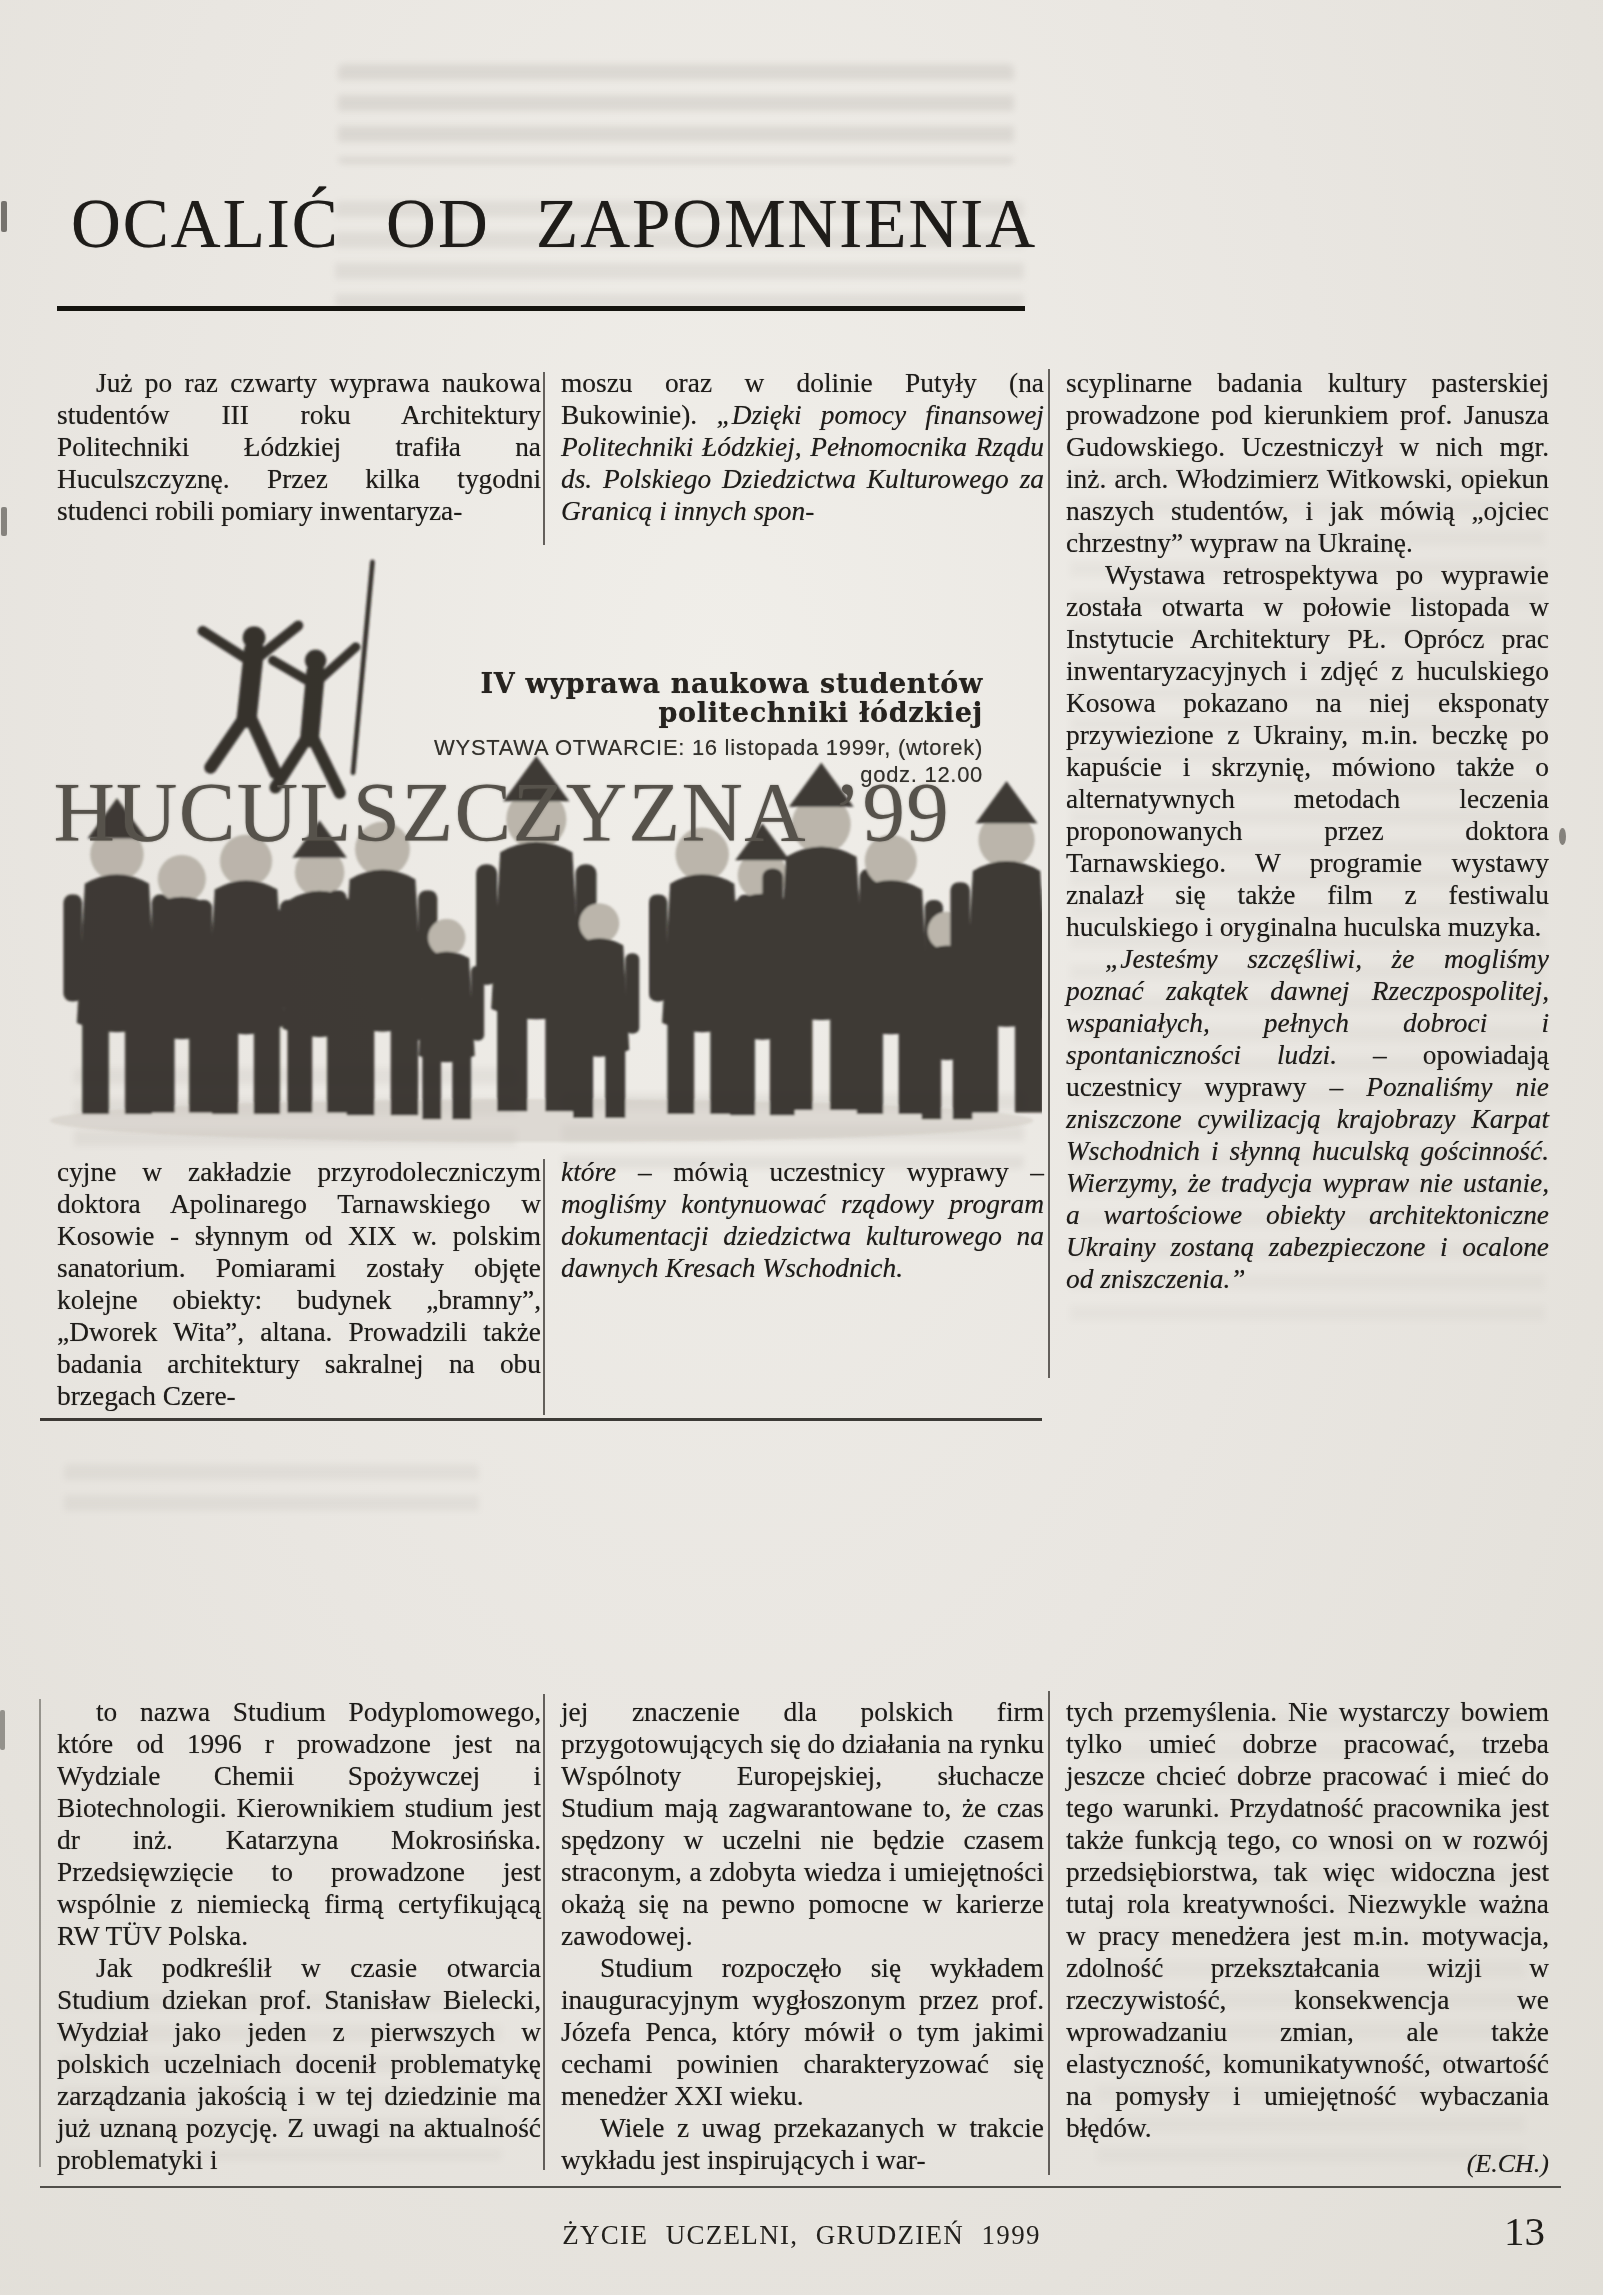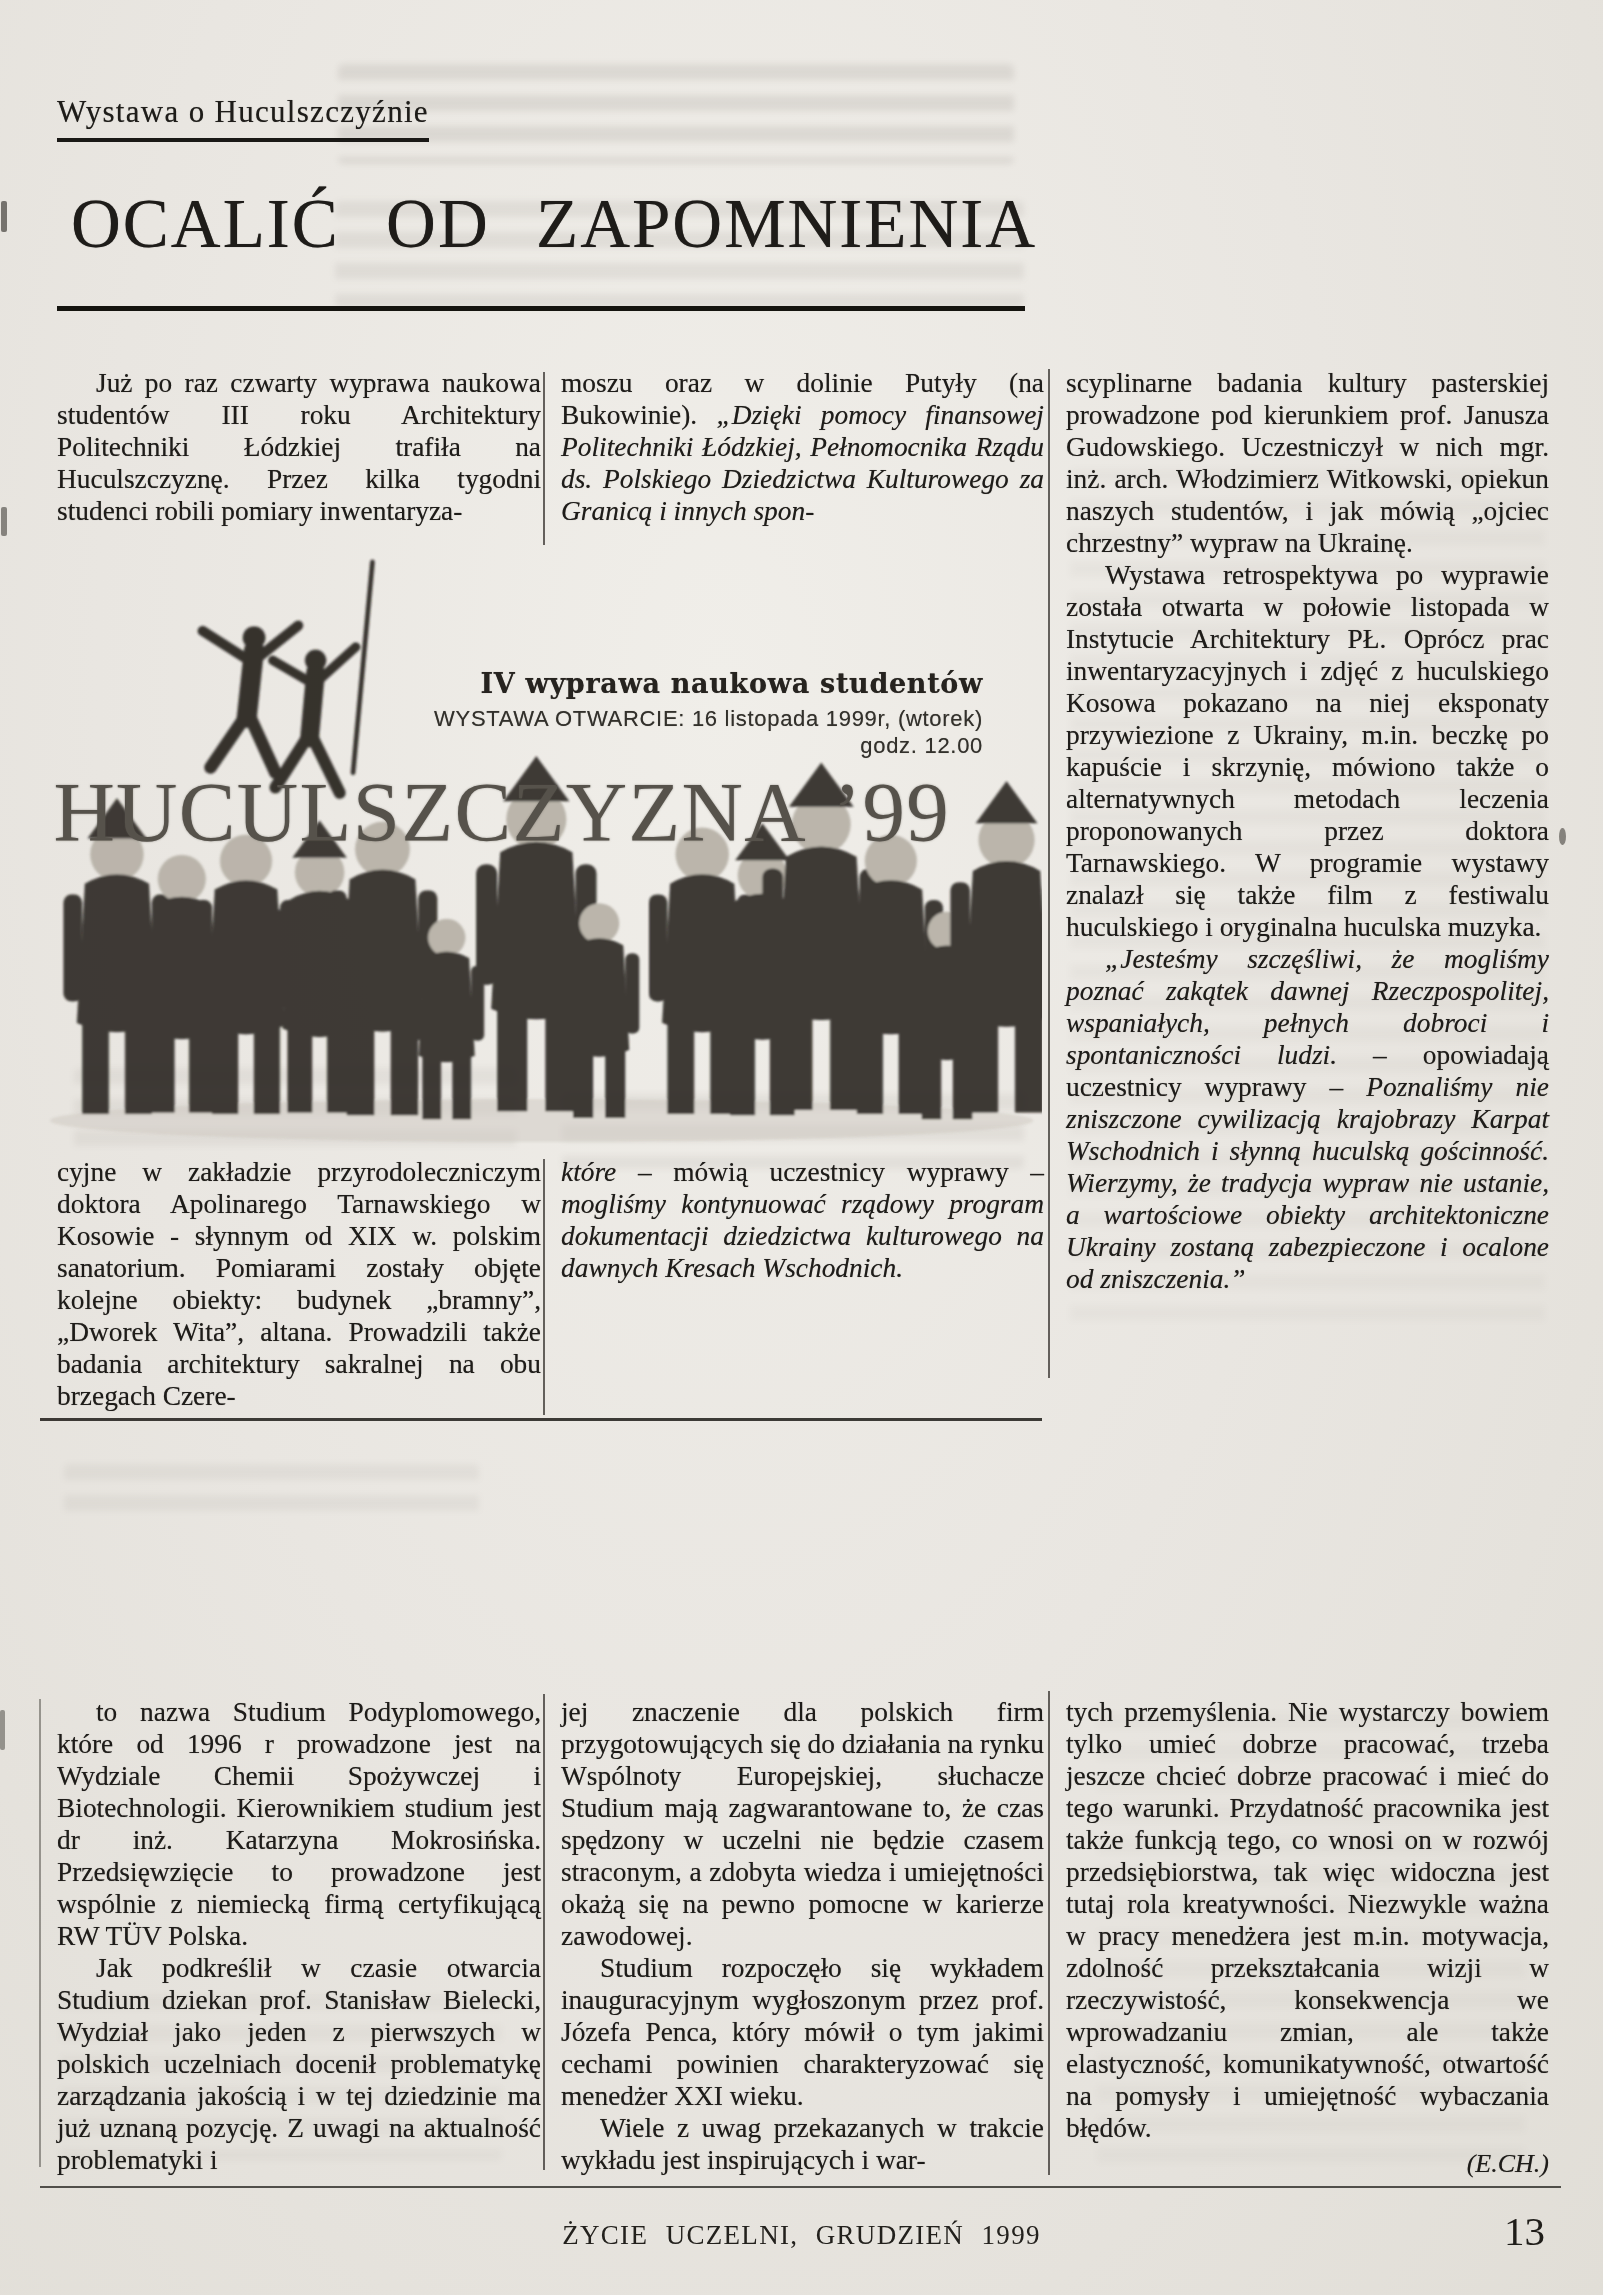--- a/index.html
+++ b/index.html
@@ -84,21 +84,20 @@
   <div class="ghost" style="left:562px; top:1094px; width:462px; height:75px; opacity:.30;"></div>
   <div class="ghost" style="left:74px; top:1068px; width:442px; height:87px; opacity:.28;"></div>
   <div class="ghost" style="left:64px; top:1464px; width:415px; height:56px; opacity:.26;"></div>
   <div class="ghost" style="left:1097px; top:1713px; width:428px; height:455px; opacity:.13;"></div>
   <div class="ghost" style="left:60px;  top:1994px; width:442px; height:167px; opacity:.16;"></div>
   <div class="speck" style="left:1.3px; top:201px; width:6px; height:31px; opacity:.7;"></div>
   <div class="speck" style="left:1.3px; top:507px; width:6px; height:29px; opacity:.6;"></div>
   <div class="speck" style="left:1559px; top:828px; width:6.7px; height:17.4px; opacity:.6; border-radius:50%;"></div>
   <div class="speck" style="left:0px; top:1710px; width:4.7px; height:40px; opacity:.5;"></div>
 
-  <div class="kicker">Wystawa o Huculszczyźnie</div>
   <h1 class="headline1">OCALIĆ OD ZAPOMNIENIA</h1>
   <div class="rule-headline"></div>
 
   <div class="col a1c1t">
     <p>Już po raz czwarty wyprawa naukowa studentów III roku Architektury Politechniki Łódzkiej trafiła na Huculszczyznę. Przez kilka tygodni studenci robili pomiary inwentaryza-</p>
   </div>
   <div class="col a1c2t">
     <p class="ni"><span>moszu oraz w dolinie Putyły (na Bukowinie). </span><em>„Dzięki pomocy finansowej Politechniki Łódzkiej, Pełnomocnika Rządu ds. Polskiego Dziedzictwa Kulturowego za Granicą i innych spon-</em></p>
   </div>
   <div class="col a1c3">
@@ -152,20 +151,21 @@
           <use href="#prsnh" transform="translate(1080,842) scale(3.7)"></use>
           <use href="#prsnh" transform="translate(1168,834) scale(4.4)"></use>
           <use href="#prsn" transform="translate(1272,840) scale(3.9)"></use>
           <use href="#prsn" transform="translate(1356,848) scale(2.9)"></use>
           <use href="#prsnh" transform="translate(1445,838) scale(4.2)"></use>
         </g>
       </g>
     </svg>
     <div class="poster-block">
       <div class="poster-l12">IV wyprawa naukowa studentów</div>
+      <div class="poster-l12">politechniki łódzkiej</div>
       <div class="poster-l34 poster-l3">WYSTAWA OTWARCIE: 16 listopada 1999r, (wtorek) godz. 12.00</div>
     </div>
     <div class="poster-title">HUCULSZCZYZNA ’99</div>
   </div>
 
   <div class="col a1c1b">
     <p class="ni">cyjne w zakładzie przyrodoleczniczym doktora Apolinarego Tarnawskiego w Kosowie - słynnym od XIX w. polskim sanatorium. Pomiarami zostały objęte kolejne obiekty: budynek „bramny”, „Dworek Wita”, altana. Prowadzili także badania architektury sakralnej na obu brzegach Czere-</p>
   </div>
   <div class="col a1c2b">
     <p class="ni"><em>które </em><span>– mówią uczestnicy wyprawy – </span><em>mogliśmy kontynuować rządowy program dokumentacji dziedzictwa kulturowego na dawnych Kresach Wschodnich.</em></p>

